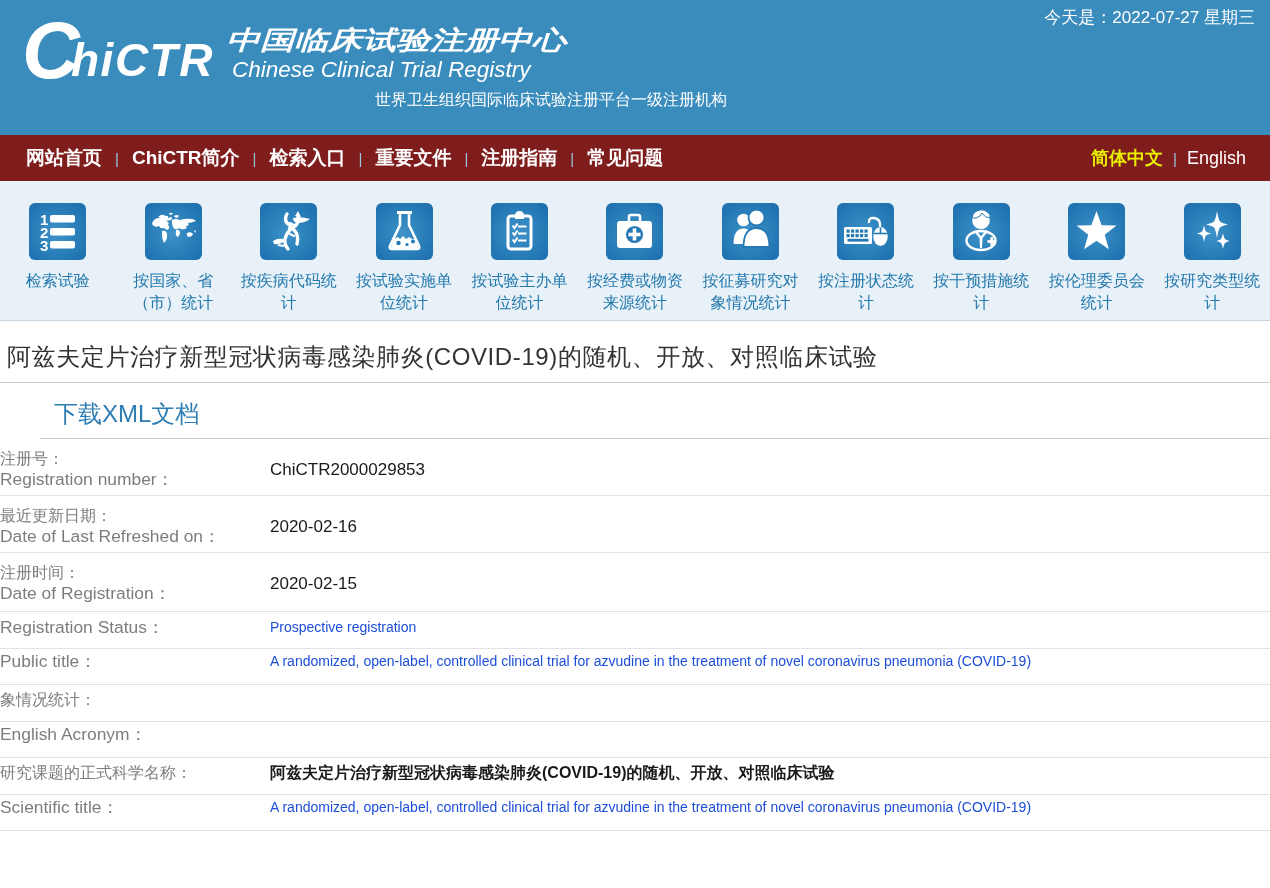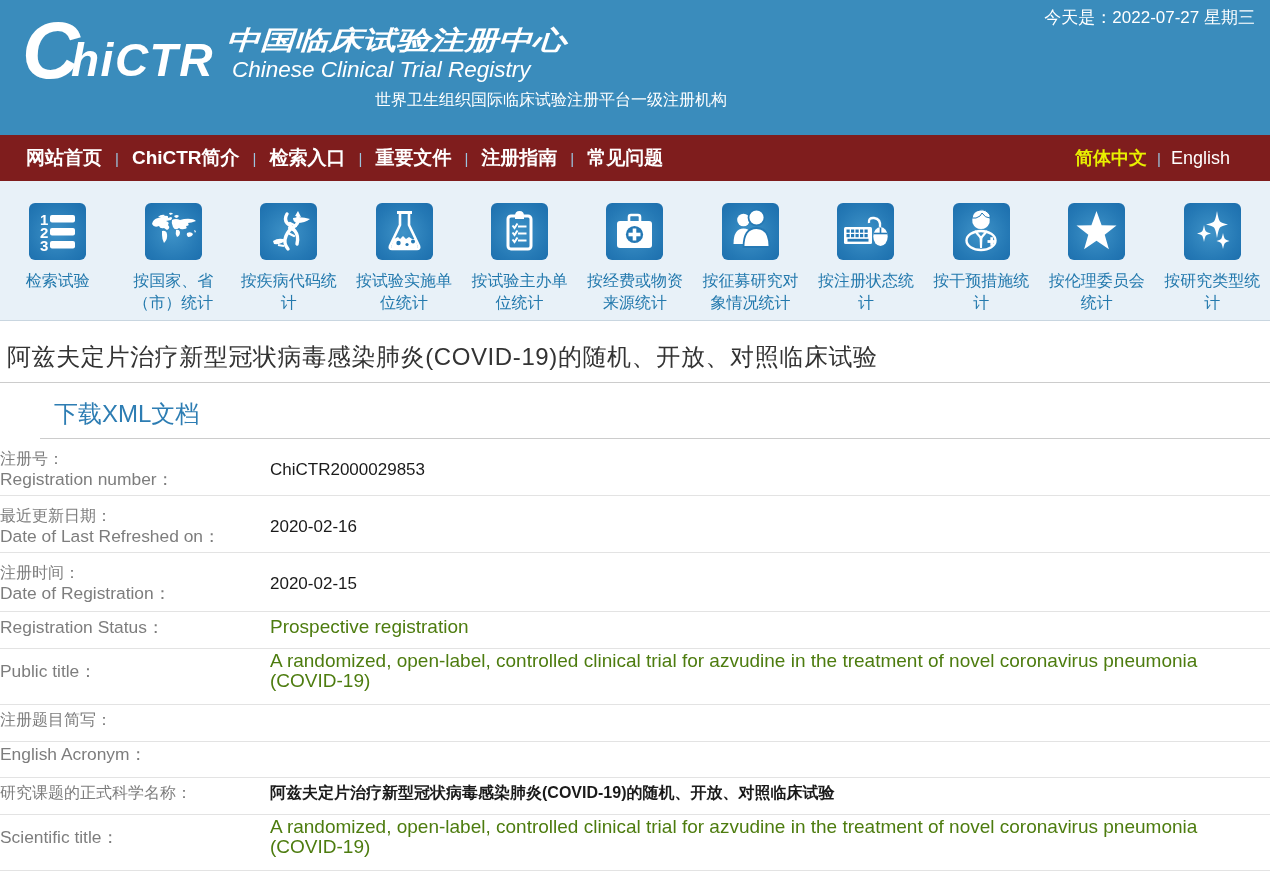--- a/index.html
+++ b/index.html
@@ -7,39 +7,39 @@
 .banner{position:relative;width:1270px;height:135px;background:#3a8cbc;overflow:hidden;}
 .date{position:absolute;top:6px;right:15px;color:#fff;font-size:17px;}
 .logoC{position:absolute;left:22px;top:3px;color:#fff;font-style:italic;font-weight:bold;font-size:80px;line-height:1.2;}
 .logoRest{position:absolute;left:71px;top:33px;color:#fff;font-style:italic;font-weight:bold;font-size:46px;letter-spacing:1.5px;line-height:1.2;}
 .cntitle{position:absolute;left:226px;top:23px;color:#fff;font-size:34px;font-weight:bold;font-style:italic;transform:scaleY(0.76);transform-origin:top left;}
 .entitle{position:absolute;left:232px;top:57px;color:#fff;font-size:22.5px;font-style:italic;font-family:Liberation Sans, sans-serif;}
 .tagline{position:absolute;left:375px;top:90px;color:#fff;font-size:16px;}
 .nav{position:relative;width:1270px;height:46px;background:#7f1d1d;color:#fff;}
 .nav .items{position:absolute;left:26px;top:0;height:46px;line-height:46px;font-size:19px;font-weight:bold;}
 .nav .sep{color:#9cc4de;font-weight:normal;padding:0 13px;font-size:15px;}
-.nav .right{position:absolute;right:40px;top:0;height:46px;line-height:46px;font-size:18px;}
+.nav .right{position:absolute;right:24px;top:0;height:46px;line-height:46px;font-size:18px;}
 .nav .right .sep{padding:0 10px;}
 .nav .cn{color:#e8f000;font-weight:bold;}
 .icons{width:1270px;height:139px;background:#e8f1f8;border-bottom:1px solid #c9d6e0;}
 .icons table{width:100%;border-collapse:collapse;table-layout:fixed;}
 .icons td{text-align:center;vertical-align:top;padding-top:22px;}
 .ic{width:57px;height:57px;border-radius:6px;margin:0 auto;background:radial-gradient(circle 44px at 48% 52%, #3f93c8 0%, #2579b5 62%, #1a6cab 100%);}
 .ic svg{display:block;}
 .lbl{margin-top:10px;font-size:16px;line-height:22px;color:#2379ad;}
 .content{width:1270px;}
 .ptitle{padding:20px 10px 9px 7px;font-size:24px;letter-spacing:0.6px;color:#333;border-bottom:1px solid #ccc;}
 .xml{padding:15px 10px 8px 14px;font-size:24px;color:#2d7db3;border-bottom:1px solid #ccc;margin-left:40px;}
 table.info{width:100%;border-collapse:collapse;table-layout:fixed;}
 table.info td{border-bottom:1px solid #e3e3e3;vertical-align:middle;}
 td.lab{width:262px;color:#7d7d7d;font-size:16px;line-height:20px;padding:10px 0 5px 0;}
 td.lab .en,td.lab.en{font-size:17.4px;}
 td.val{padding:10px 10px 5px 8px;font-size:16px;color:#1a1a1a;line-height:20px;}
 td.val.num{font-size:17px;}
-td.val.en{color:#4d7c0f;font-size:19px;}
+td.val.en{color:#1d4ed8;font-size:14px;}
 table.info tr:nth-child(3) td{padding-top:10px;padding-bottom:7px;}
 table.info tr:nth-child(n+4) td{padding-top:5px;padding-bottom:10.5px;}
 table.info tr:nth-child(5) td,table.info tr:nth-child(7) td,table.info tr:nth-child(9) td,table.info tr:nth-child(11) td{padding-top:2.5px;padding-bottom:13px;}
 td.val b{font-weight:bold;color:#1a1a1a;}
 </style>
 </head>
 <body>
 <div class="banner">
   <div class="date">今天是：2022-07-27 星期三</div>
   <div class="logoC">C</div>
@@ -244,21 +244,21 @@
         </tr>
     <tr>
           <td class="lab en">Registration Status：</td>
           <td class="val en">Prospective registration</td>
         </tr>
     <tr>
           <td class="lab en">Public title：</td>
           <td class="val en">A randomized, open-label, controlled clinical trial for azvudine in the treatment of novel coronavirus pneumonia (COVID-19)</td>
         </tr>
     <tr>
-          <td class="lab">注册题目简写：</td>
+          <td class="lab">象情况统计：</td>
           <td class="val">&nbsp;</td>
         </tr>
     <tr>
           <td class="lab en">English Acronym：</td>
           <td class="val">&nbsp;</td>
         </tr>
     <tr>
           <td class="lab">研究课题的正式科学名称：</td>
           <td class="val"><b>阿兹夫定片治疗新型冠状病毒感染肺炎(COVID-19)的随机、开放、对照临床试验</b></td>
         </tr>

